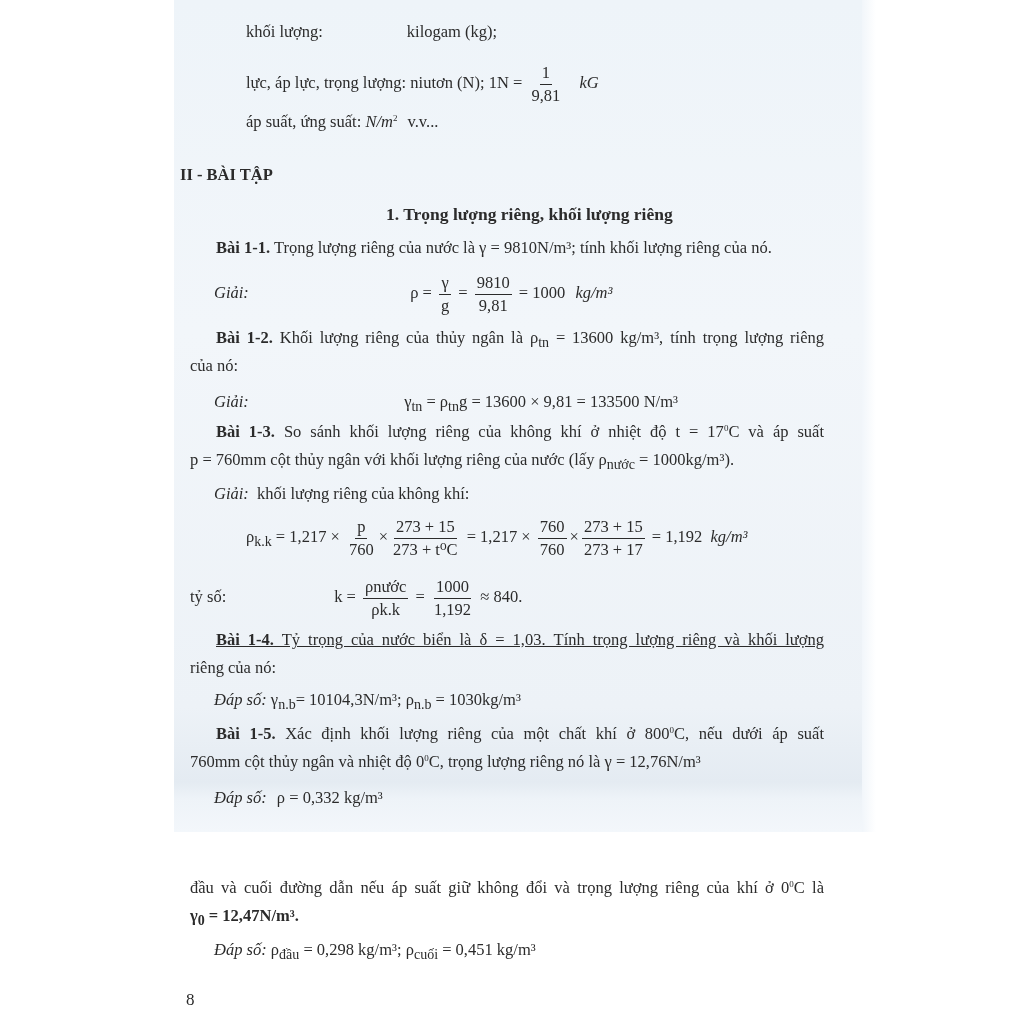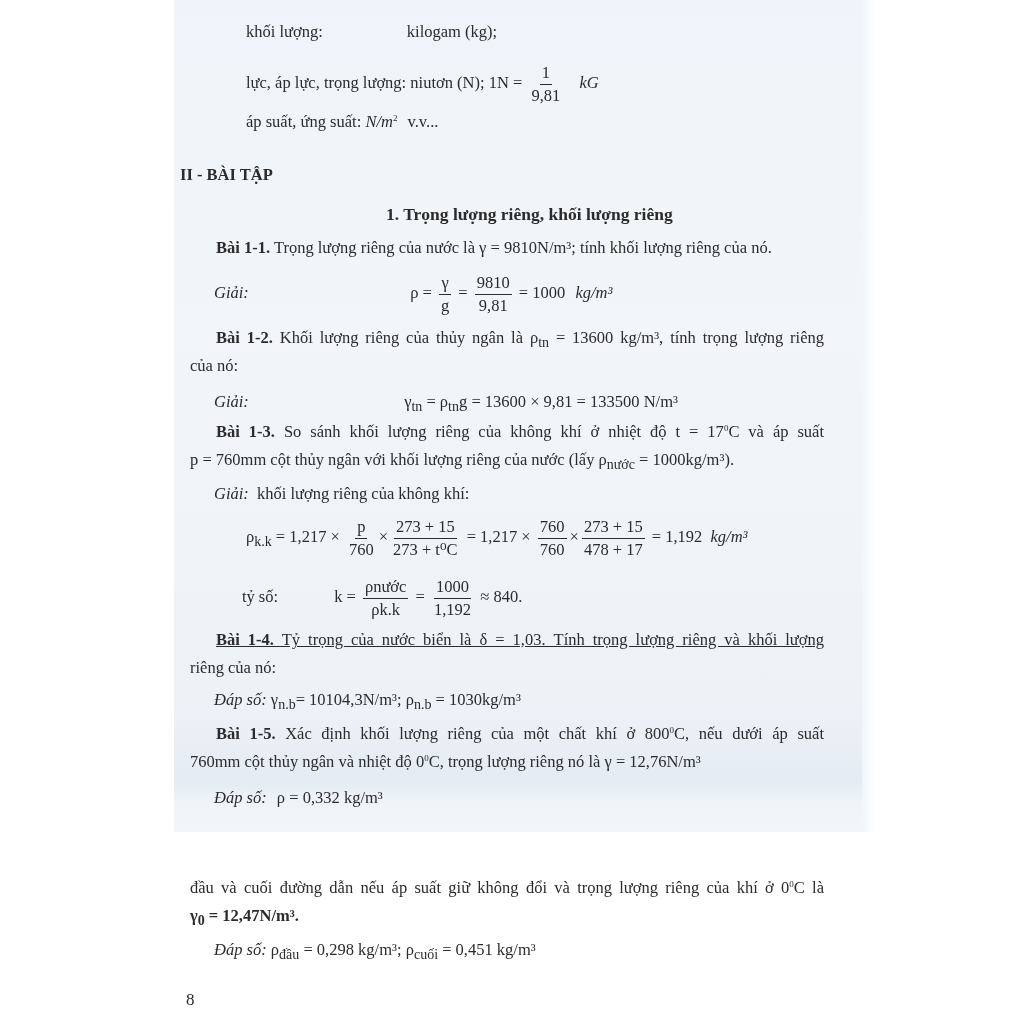--- a/index.html
+++ b/index.html
@@ -100,27 +100,27 @@
       </span><span>×</span><span class="frac">
         <span class="num">273 + 15</span>
         <span class="den">273 + t⁰C</span>
       </span>
     <span>= 1,217 ×</span>
     <span class="frac">
         <span class="num">760</span>
         <span class="den">760</span>
       </span><span>×</span><span class="frac">
         <span class="num">273 + 15</span>
-        <span class="den">478 + 17</span>
+        <span class="den">273 + 17</span>
       </span>
     <span>= 1,192</span>
     <span class="i" style="margin-left:4px">kg/m³</span>
   </div>
   <div class="ln" style="left:16px; top:576px; height:46px;">
-    <span style="display:inline-block; width:140px;text-align:center;">tỷ số:</span>
+    <span style="display:inline-block; width:140px;">tỷ số:</span>
     <span>k =</span>
     <span class="frac">
         <span class="num">ρnước</span>
         <span class="den">ρk.k</span>
       </span>
     <span>=</span>
     <span class="frac">
         <span class="num">1000</span>
         <span class="den">1,192</span>
       </span>

